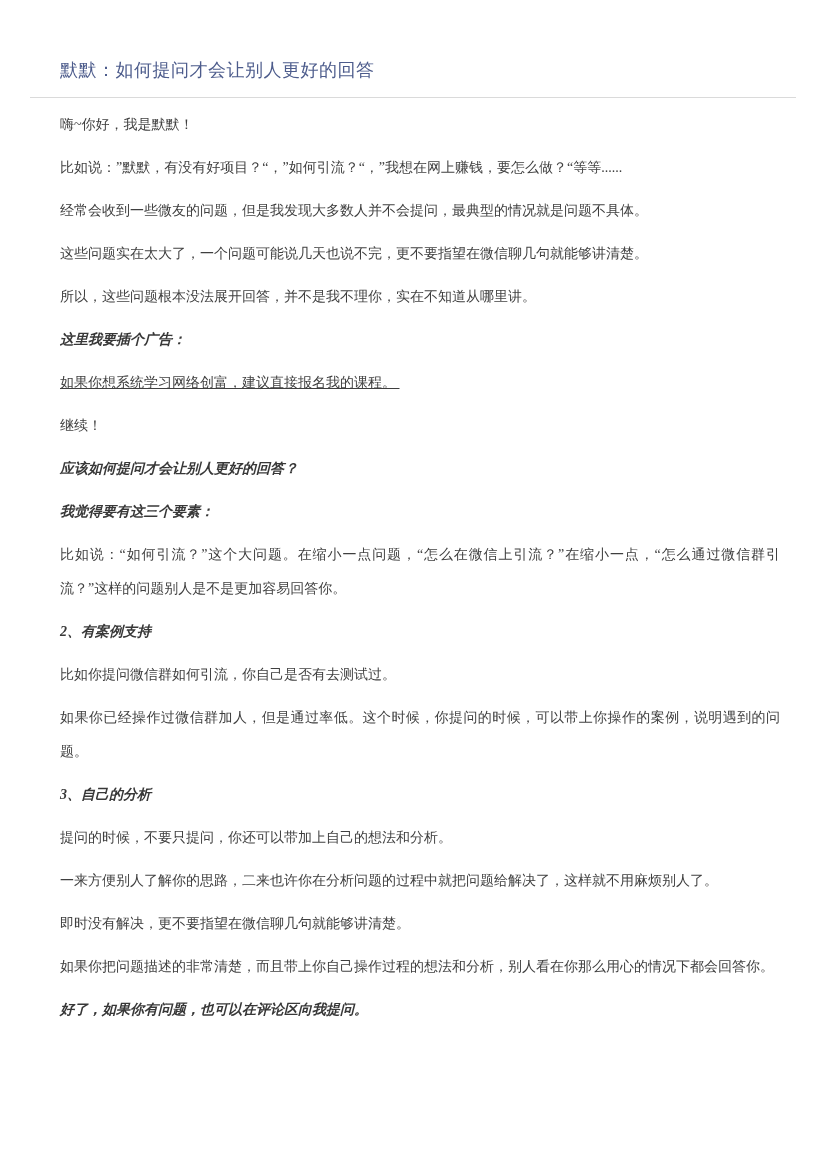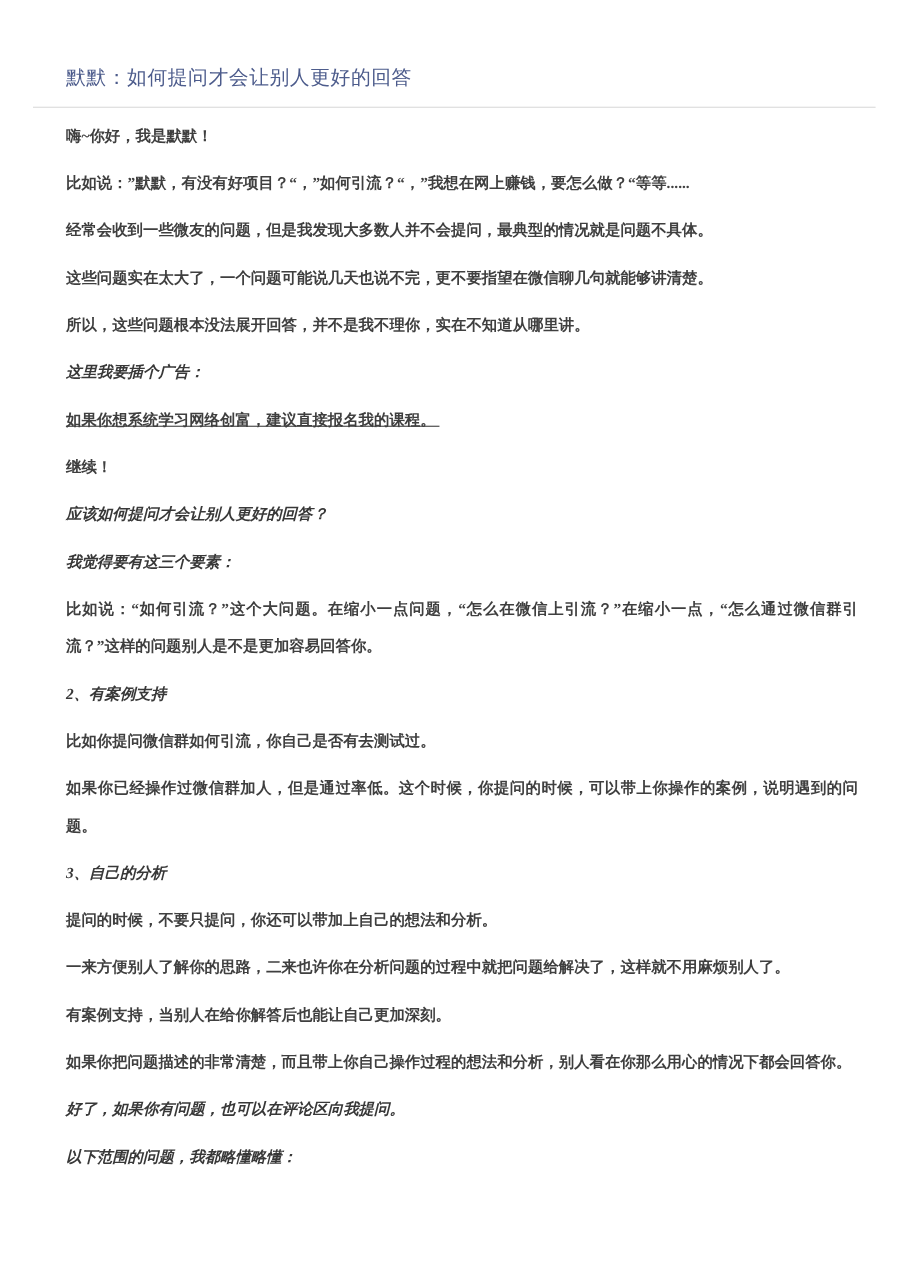--- a/index.html
+++ b/index.html
@@ -32,21 +32,21 @@
     margin: 13px -16px 0 -30px; 
   }
   .content {
     margin-top: 10px;
     width: 720px;
   }
   .content p {
     margin: 0 0 9px 0;
     font-size: 14px;
     line-height: 34px;
-    font-weight: bold;
+    font-weight: normal;
     color: #3f3f3f;
     text-align: justify;
     text-justify: inter-ideograph;
   }
   .content p.bold { font-weight: bold; color: #383838; font-style: italic; }
   .content a.link {
     color: #3f3f3f;
     text-decoration: underline;
     white-space: pre-wrap;
     cursor: pointer;
@@ -69,18 +69,17 @@
       <p class="">继续！</p>
       <p class="bold">应该如何提问才会让别人更好的回答？</p>
       <p class="bold">我觉得要有这三个要素：</p>
       <p class="">比如说：“如何引流？”这个大问题。在缩小一点问题，“怎么在微信上引流？”在缩小一点，“怎么通过微信群引流？”这样的问题别人是不是更加容易回答你。</p>
       <p class="bold">2、有案例支持</p>
       <p class="">比如你提问微信群如何引流，你自己是否有去测试过。</p>
       <p class="">如果你已经操作过微信群加人，但是通过率低。这个时候，你提问的时候，可以带上你操作的案例，说明遇到的问题。</p>
       <p class="bold">3、自己的分析</p>
       <p class="">提问的时候，不要只提问，你还可以带加上自己的想法和分析。</p>
       <p class="">一来方便别人了解你的思路，二来也许你在分析问题的过程中就把问题给解决了，这样就不用麻烦别人了。</p>
-      <p class="">有案例支持，当别人在给你解答后也能让自己更加深刻。</p>
+      <p class="">即时没有解决，更不要指望在微信聊几句就能够讲清楚。</p>
       <p class="">如果你把问题描述的非常清楚，而且带上你自己操作过程的想法和分析，别人看在你那么用心的情况下都会回答你。</p>
       <p class="bold">好了，如果你有问题，也可以在评论区向我提问。</p>
-      <p class="bold">以下范围的问题，我都略懂略懂：</p>
     </div>
 </div>
 
 </body></html>

